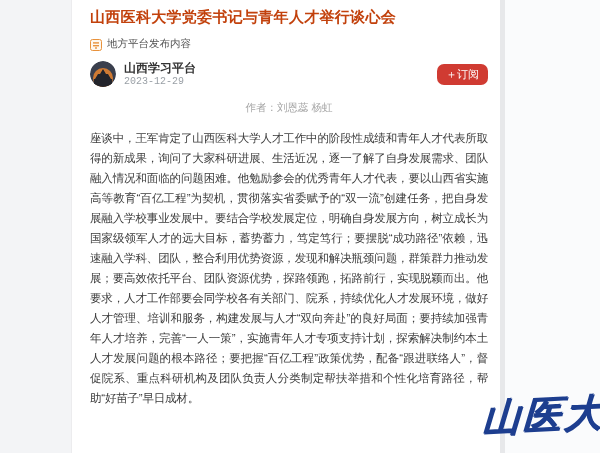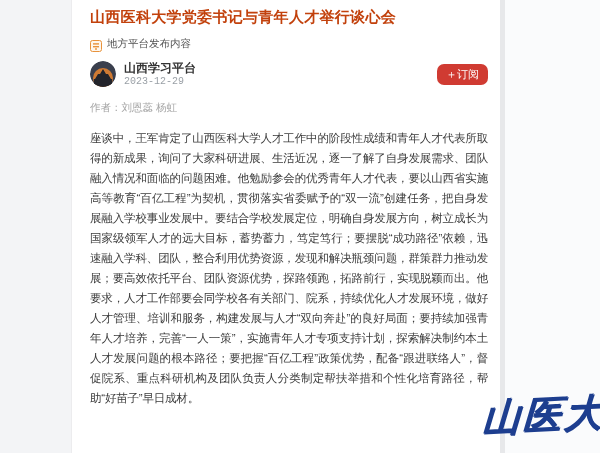--- a/index.html
+++ b/index.html
@@ -38,21 +38,20 @@
   }
   .article-title {
     font-size: 15px;
     font-weight: 700;
     color: #c2410c;
     line-height: 22px;
     letter-spacing: 0.3px;
   }
   .badge-row {
     display: flex;
-    align-items: center;
     gap: 5px;
     margin-top: 9px;
   }
   .badge-icon { width: 12px; height: 12px; display: inline-block; }
   .badge-label {
     font-size: 10.5px;
     color: #555;
   }
   .publisher-row {
     display: flex;
@@ -89,20 +88,21 @@
     line-height: 1;
     padding: 5px 9px;
     cursor: pointer;
     font-family: inherit;
     flex: 0 0 auto;
   }
   .byline {
     margin-top: 13px;
     font-size: 10.5px;
     color: #a6a6a6;
+    text-align: center;
   }
   .article-body { margin-top: 13px; }
   .article-body p {
     font-size: 11.5px;
     letter-spacing: -0.2px;
     line-height: 20px;
     color: #3c3c3c;
     text-align: justify;
     margin: 0 0 10px 0;
   }

